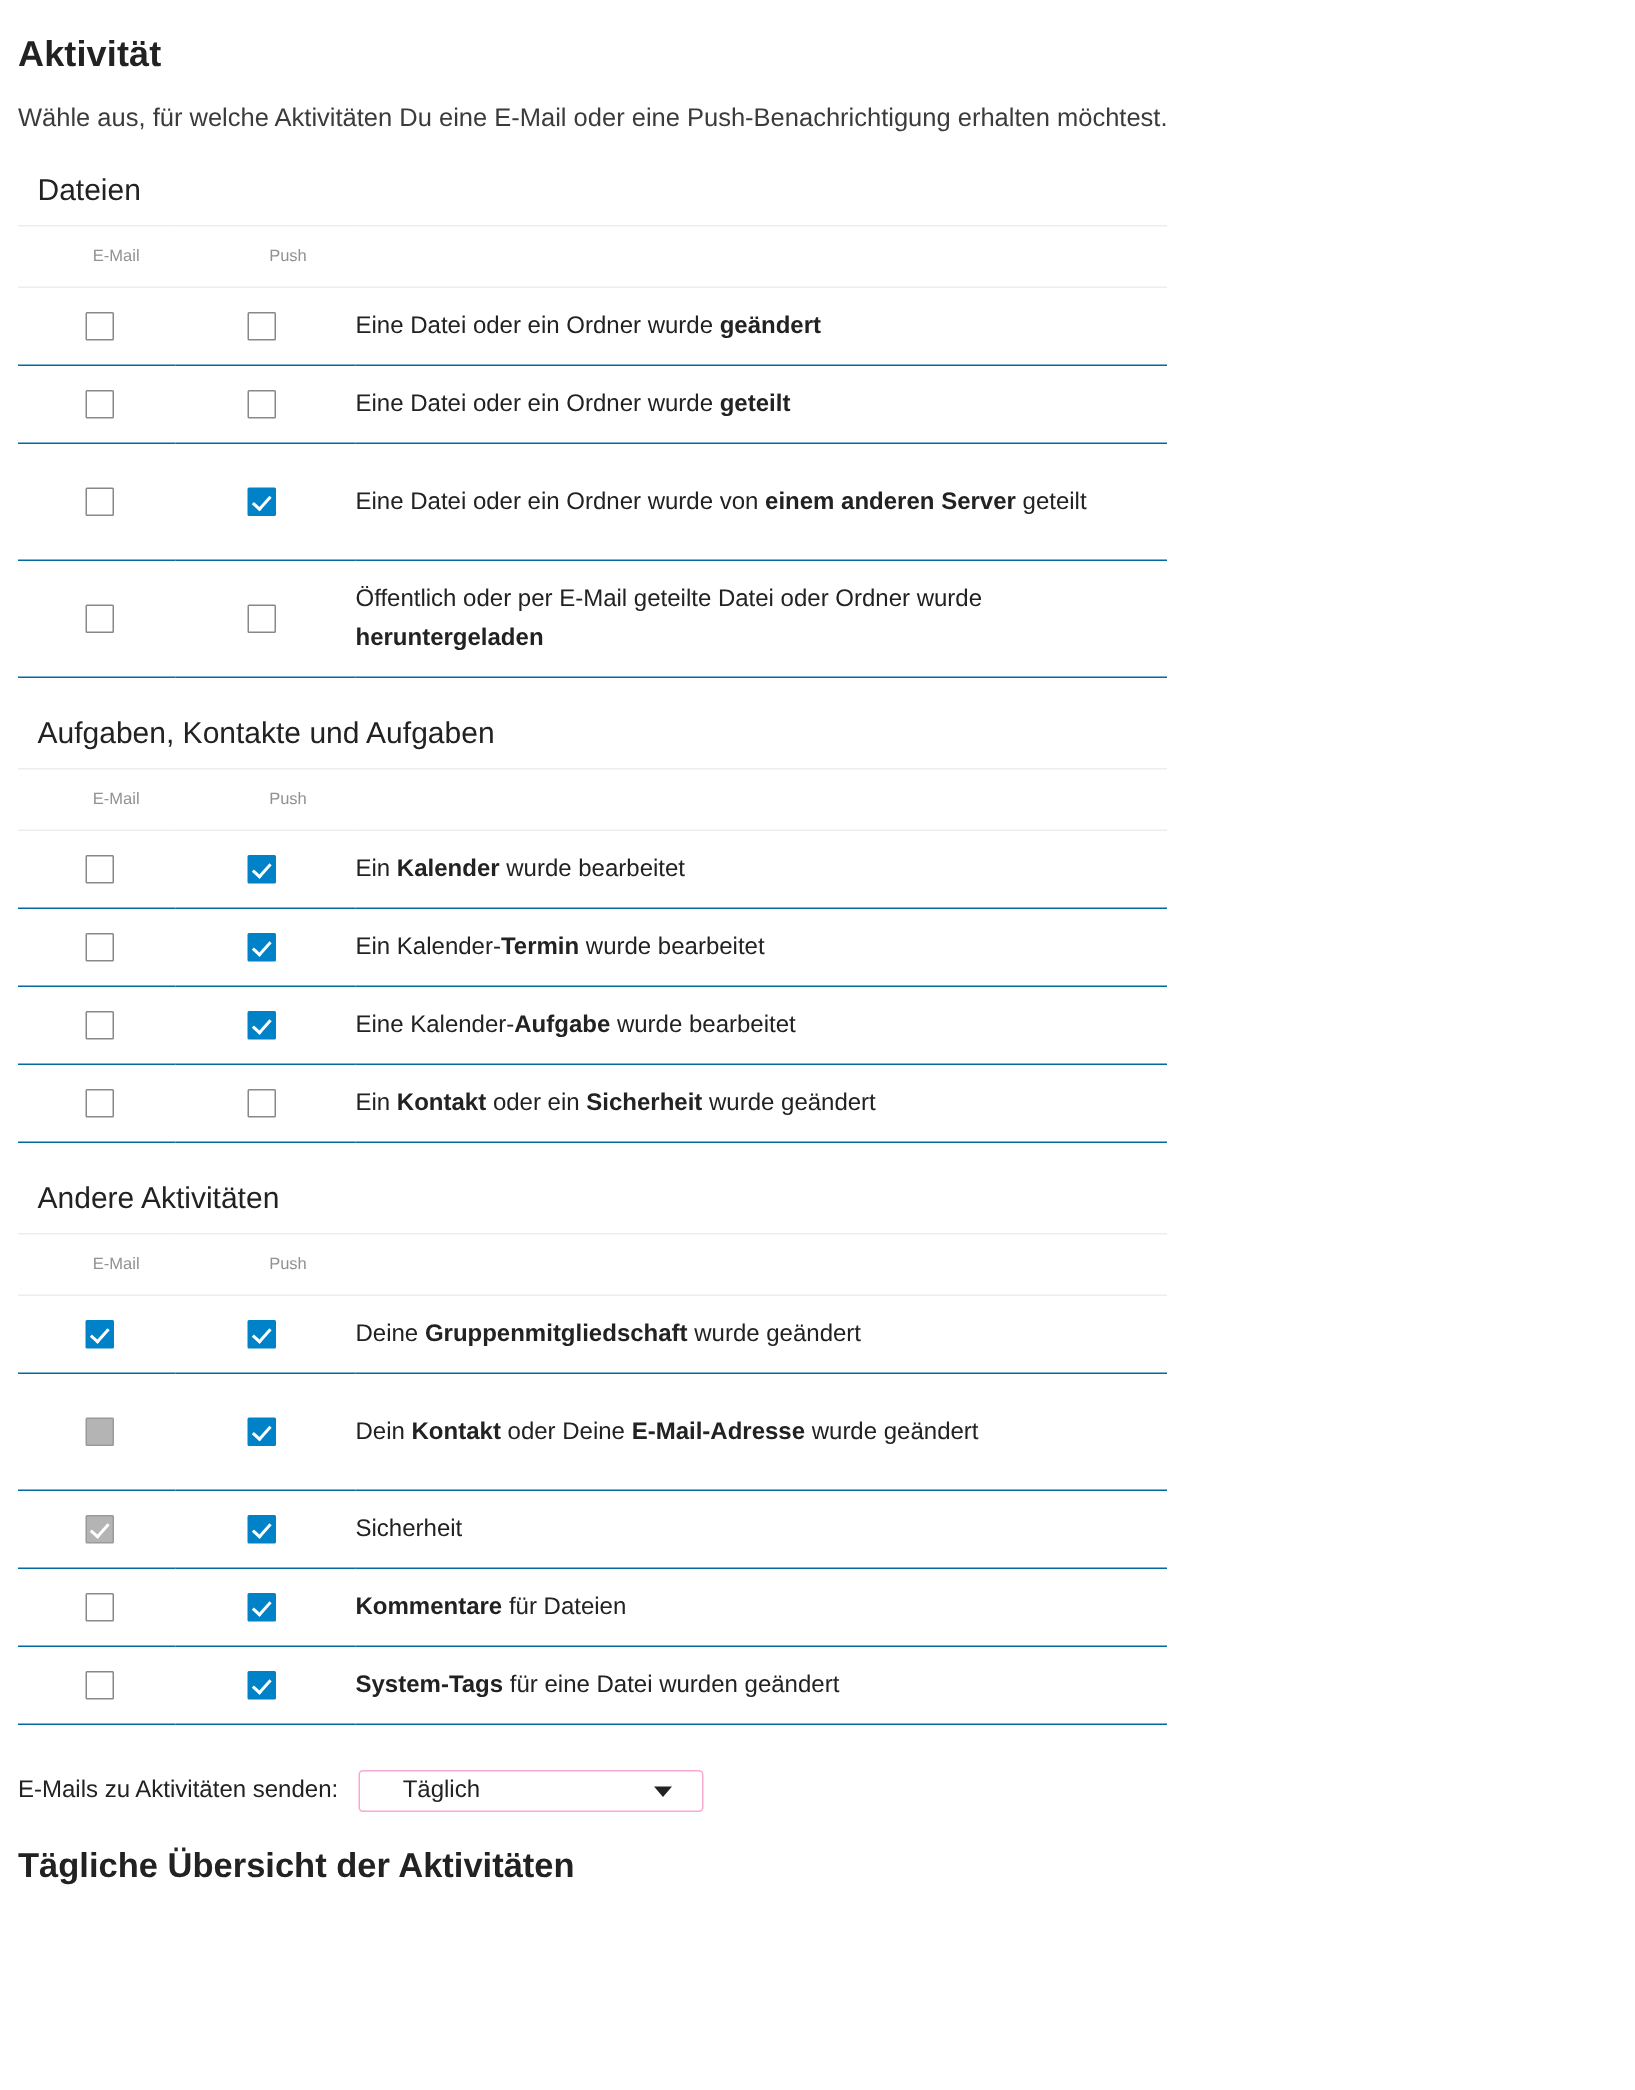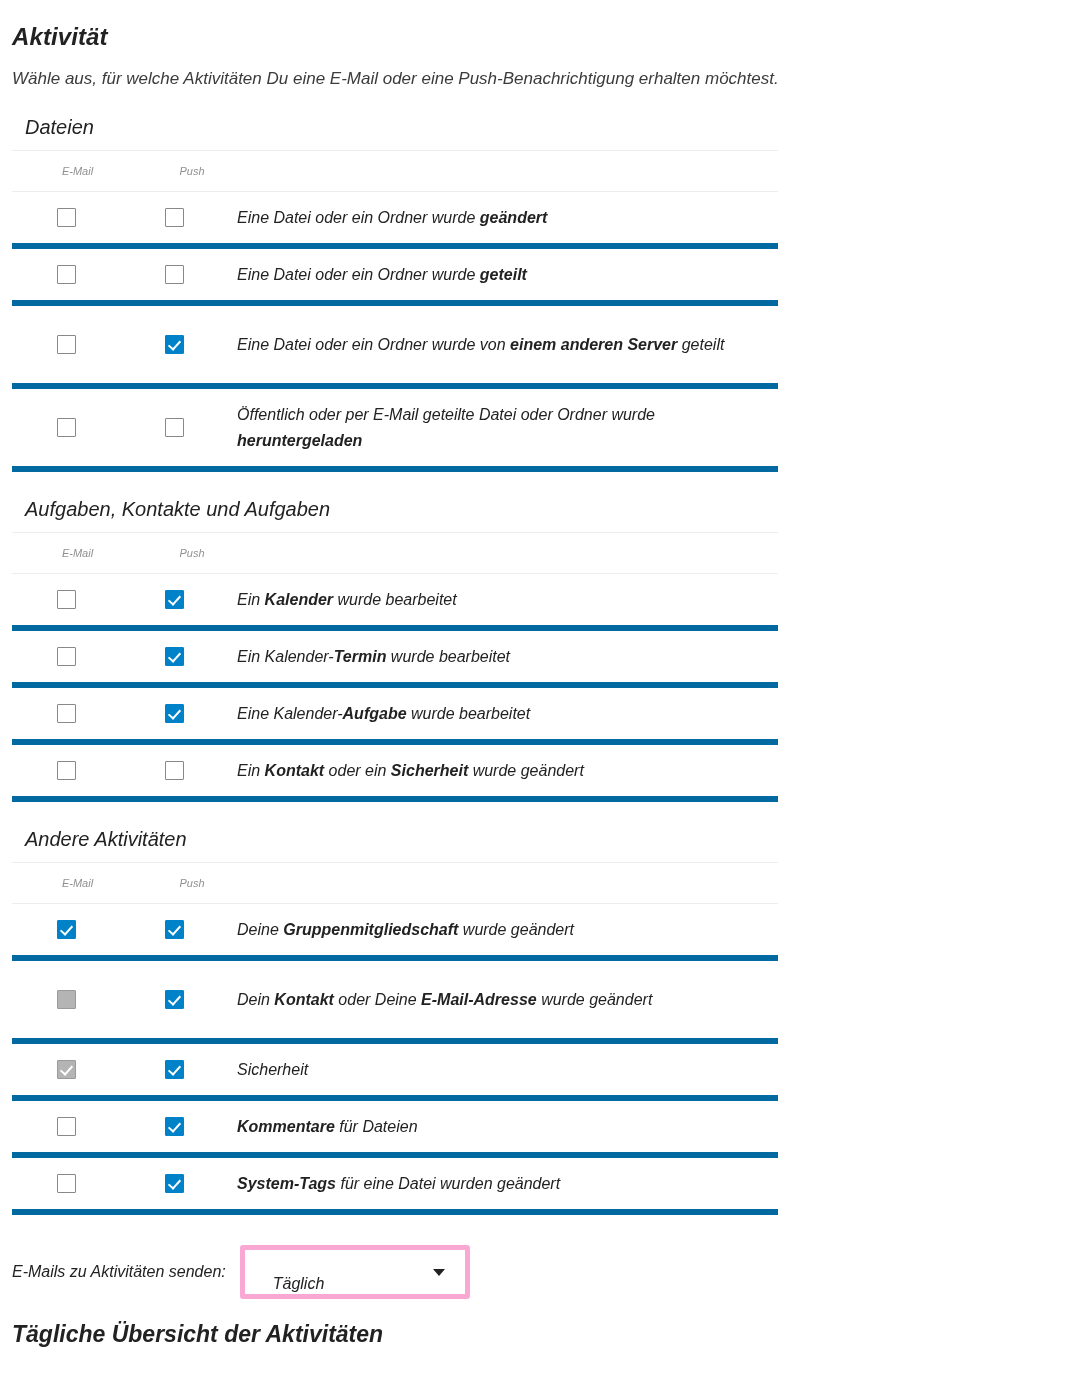--- a/index.html
+++ b/index.html
@@ -16,21 +16,20 @@
     -webkit-font-smoothing: antialiased;
     overflow: hidden;
   }
 
   .page {
     position: relative;
     width: 1090px;
     height: 1393px;
     padding: 0;
     box-sizing: border-box;
-    font-style: italic;
   }
 
   
   .page-title {
     margin: 0;
     padding: 22px 0 0 12px;
     font-size: 24px;
     font-weight: bold;
     line-height: 30px;
     color: #222222;
@@ -78,21 +77,21 @@
     padding: 10px 0 10px 0;
     border-top: 1px solid #ededed;
     border-bottom: 1px solid #ededed;
     line-height: 20px;
   }
   table.activity-table th.th-email { padding-left: 26px; }
   table.activity-table th.th-push  { padding-left: 30px; }
   table.activity-table th.th-label { }
 
   table.activity-table td {
-    border-bottom: 6px solid #0369a1;
+    border-bottom: 1px solid #0369a1;
     padding: 0;
     vertical-align: middle;
   }
   table.activity-table td.cell-check {
     text-align: left;
   }
   table.activity-table td.cell-check.col-email { padding-left: 45px; }
   table.activity-table td.cell-check.col-push  { padding-left: 48px; }
 
   table.activity-table td.cell-label {
@@ -154,27 +153,27 @@
   .send-row .send-label {
     font-size: 16px;
     line-height: 22px;
     color: #222222;
     margin-right: 14px;
     text-align: center;
   }
   .select-box {
     position: relative;
     width: 230px;
-    height: 54px;
+    height: 28px;
     box-sizing: border-box;
-    border: 5px solid #f9a8d4;
+    border: 1px solid #f9a8d4;
     border-radius: 3px;
     background: #ffffff;
     display: flex;
-    align-items: flex-end;
+    align-items: center;
   }
   .select-box .select-value {
     font-size: 16px;
     color: #222222;
     padding-left: 28px;
     line-height: 20px;
   }
   .select-box .caret {
     position: absolute;
     right: 20px;

